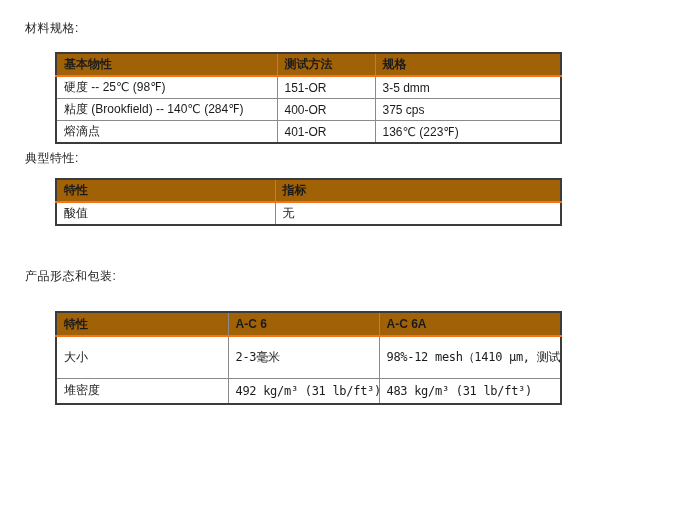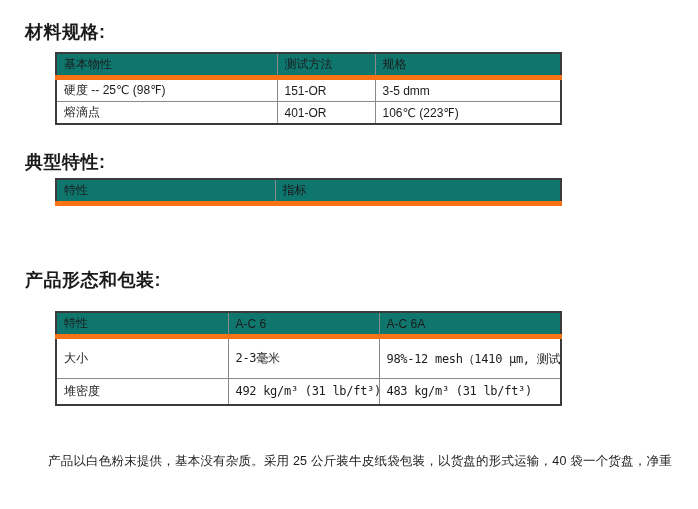--- a/index.html
+++ b/index.html
@@ -7,22 +7,22 @@
   body {
     position: relative;
     background: #ffffff;
     font-family: "Liberation Sans", "DejaVu Sans", sans-serif;
     color: #1b1b1b;
     overflow: hidden;
   }
   .section-title {
     position: absolute;
     left: 25px;
-    font-size: 18px;
-    font-weight: bold;
+    font-size: 12px;
+    font-weight: normal;
     letter-spacing: 0.5px;
     white-space: nowrap;
   }
   table.spec {
     position: absolute;
     left: 55px;
     width: 505px;
     border-collapse: collapse;
     table-layout: fixed;
     border: 2px solid #3b3b3b;
@@ -31,23 +31,23 @@
   table.spec th, table.spec td {
     border: 1px solid #8a8a8a;
     font-size: 12px;
     text-align: left;
     vertical-align: middle;
     padding: 2px 6px 2px 7px;
     white-space: nowrap;
     overflow: hidden;
   }
   table.spec thead th {
-    background: #0f766e;
-    font-weight: normal;
-    border-bottom: 5px solid #f97316;
+    background: #a16207;
+    font-weight: bold;
+    border-bottom: 2px solid #f97316;
   }
   .mono {
     font-family: "DejaVu Sans Mono", "Liberation Mono", monospace;
     font-size: 11.5px;
     letter-spacing: -0.3px;
   }
   .pre { white-space: pre-line; line-height: 16px; }
   #table-material { top: 52px; }
   #table-material tr { height: 20px; }
   #table-material thead tr { height: 21px; }
@@ -90,41 +90,50 @@
       <th>规格</th>
     </tr>
   </thead>
   <tbody>
     <tr>
       <td>硬度 -- 25℃ (98℉)</td>
       <td>151-OR</td>
       <td>3-5 dmm</td>
     </tr>
     <tr>
+      <td>粘度 (Brookfield) -- 140℃ (284℉)</td>
+      <td>400-OR</td>
+      <td>375 cps</td>
+    </tr>
+    <tr>
       <td>熔滴点</td>
       <td>401-OR</td>
-      <td>106℃ (223℉)</td>
+      <td>136℃ (223℉)</td>
     </tr>
   </tbody>
 </table>
 
 <div class="section-title" id="title-typical">典型特性:</div>
 
 <table class="spec" id="table-typical">
   <colgroup>
     <col style="width:219px">
       <col style="width:286px">
   </colgroup>
   <thead>
     <tr>
       <th>特性</th>
       <th>指标</th>
     </tr>
   </thead>
   <tbody>
+    <tr>
+      <td>酸值</td>
+      <td>无</td>
+    </tr>
   </tbody>
 </table>
 
 <div class="section-title" id="title-product">产品形态和包装:</div>
 
 <table class="spec" id="table-product">
   <colgroup>
     <col style="width:172px">
       <col style="width:151px">
       <col style="width:182px">
@@ -145,14 +154,13 @@
     </tr>
     <tr class="row-density">
       <td>堆密度</td>
       <td class="mono">492 kg/m³ (31 lb/ft³)</td>
       <td class="mono">483 kg/m³ (31 lb/ft³)</td>
     </tr>
   </tbody>
 </table>
 
 <div id="footer-par">
-  <div class="line">产品以白色粉末提供，基本没有杂质。采用 25 公斤装牛皮纸袋包装，以货盘的形式运输，40 袋一个货盘，净重</div>
 </div>
 
 </body></html>

